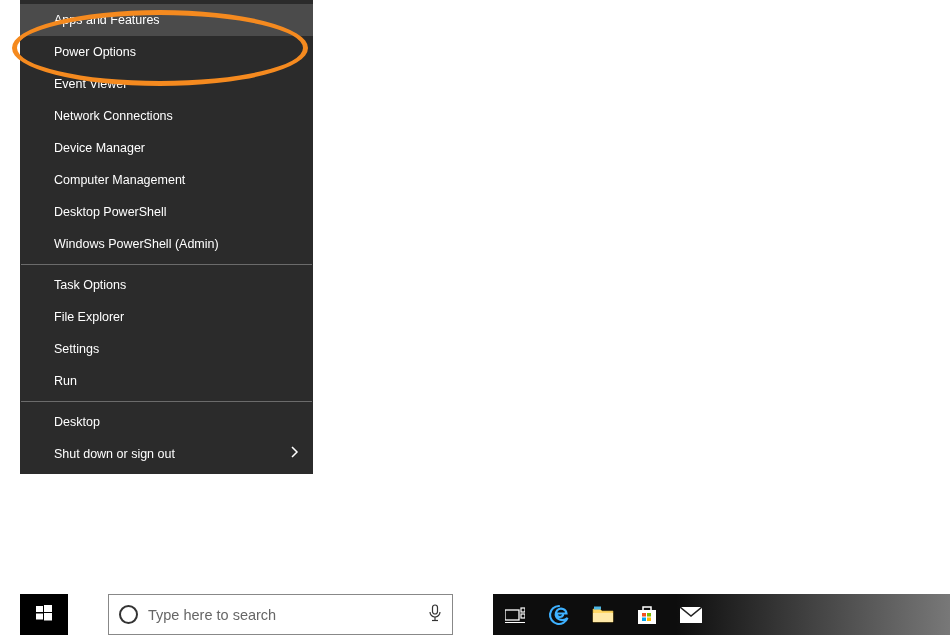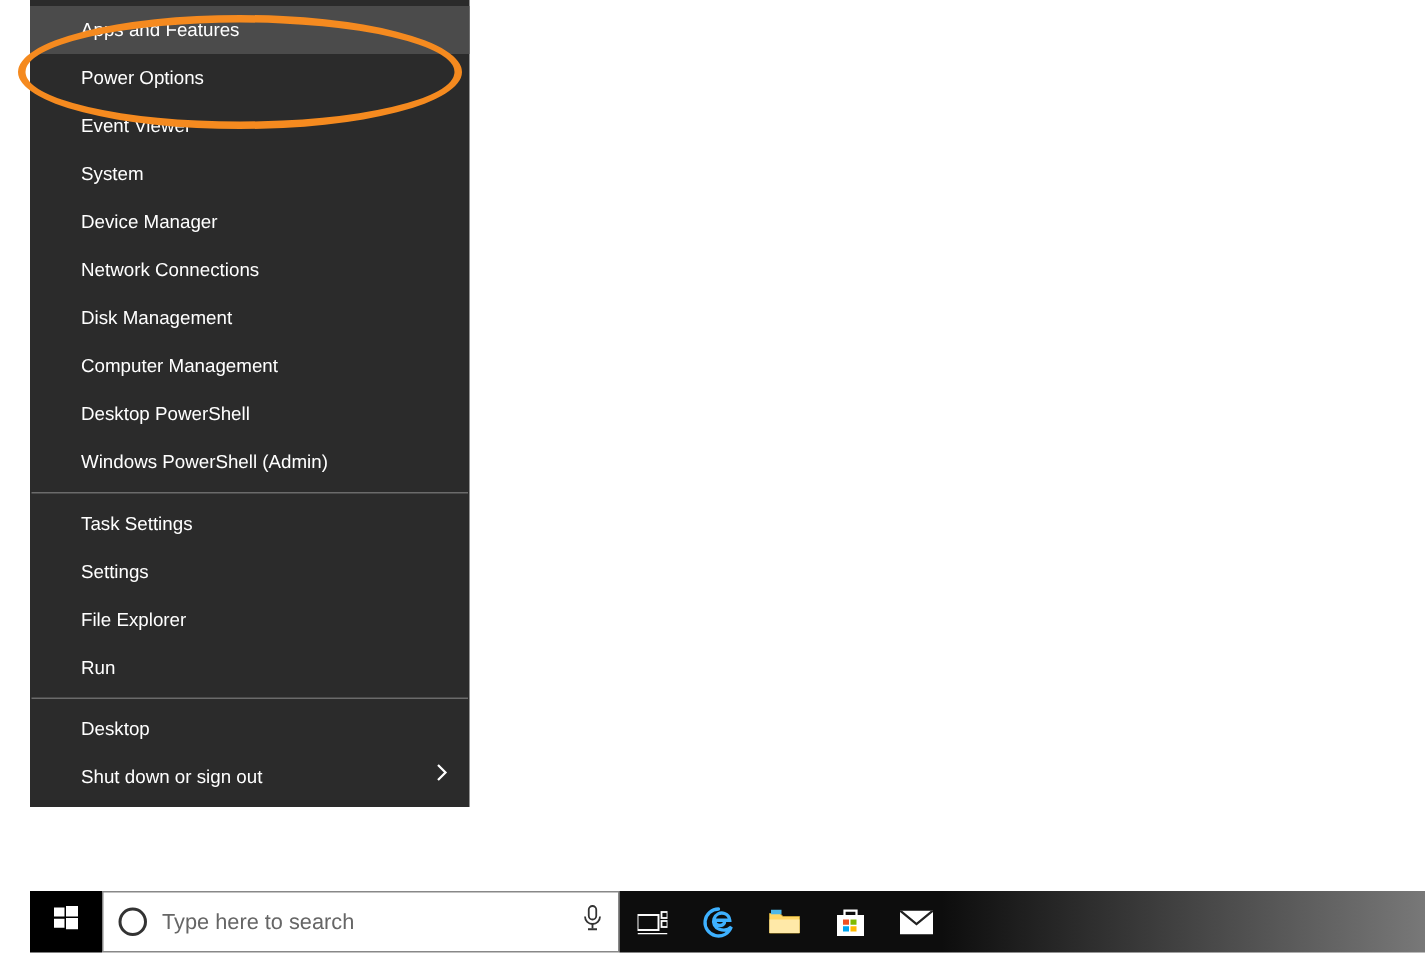--- a/index.html
+++ b/index.html
@@ -60,20 +60,21 @@
     
     .taskbar {
       position: absolute;
       left: 20px;
       right: 0;
       bottom: 0;
       height: 41px;
       display: flex;
       align-items: stretch;
       z-index: 3;
+      gap: 40px;
     }
     .start-btn {
       width: 48px;
       background: #000;
       display: flex;
       align-items: center;
       justify-content: center;
     }
     .win-logo {
       width: 16px;
@@ -130,51 +131,45 @@
   <div class="menu-item hover">
     <span>Apps and Features</span>
   </div>
   <div class="menu-item">
     <span>Power Options</span>
   </div>
   <div class="menu-item">
     <span>Event Viewer</span>
   </div>
   <div class="menu-item">
-    <span>System</span>
+    <span>Network Connections</span>
   </div>
   <div class="menu-item">
     <span>Device Manager</span>
   </div>
   <div class="menu-item">
-    <span>Network Connections</span>
-  </div>
-  <div class="menu-item">
-    <span>Disk Management</span>
-  </div>
-  <div class="menu-item">
     <span>Computer Management</span>
   </div>
   <div class="menu-item">
     <span>Desktop PowerShell</span>
   </div>
   <div class="menu-item">
     <span>Windows PowerShell (Admin)</span>
   </div>
 
   <div class="menu-sep"></div>
 
   <div class="menu-item">
-    <span>Task Settings</span>
+    <span>Task Options</span>
+  </div>
+  <div class="menu-item">
+    <span>File Explorer</span>
   </div>
   <div class="menu-item">
     <span>Settings</span>
-  </div>
-  <div class="menu-item">
-    <span>File Explorer</span>
   </div>
   <div class="menu-item">
     <span>Run</span>
   </div>
 
   <div class="menu-sep"></div>
 
   <div class="menu-item">
     <span>Desktop</span>
   </div>

